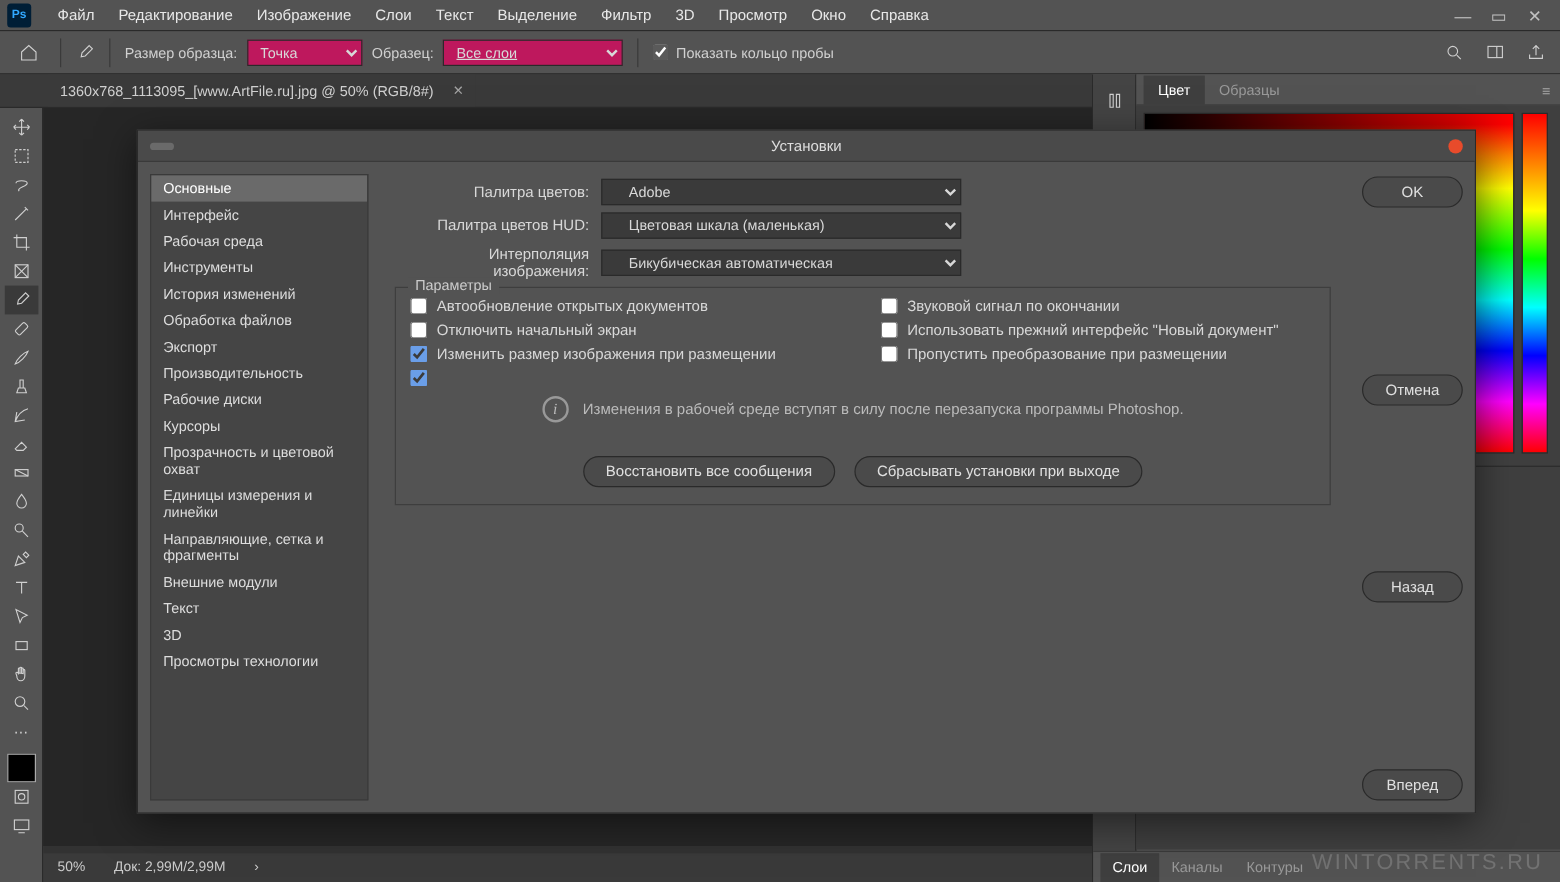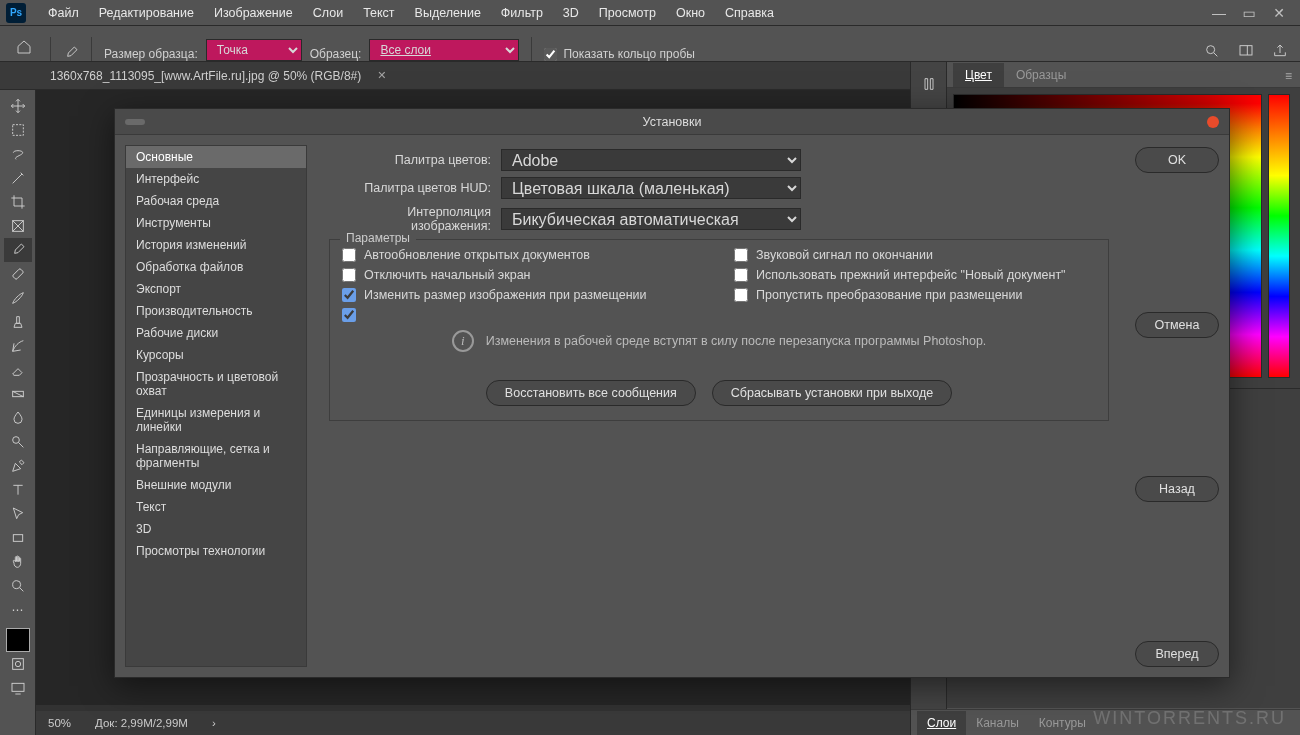--- a/index.html
+++ b/index.html
@@ -6,21 +6,21 @@
 body { background: #323232; color: #c8c8c8; width: 1300px; height: 735px; overflow: hidden; font-size: 12px; position: relative; }
 
 
 .menubar { height: 26px; background: #535353; display: flex; align-items: center; padding: 0 6px; border-bottom: 1px solid #2a2a2a; }
 .menubar .ps-logo { width: 20px; height: 20px; background: #001e36; color: #31a8ff; display: flex; align-items: center; justify-content: center; font-size: 10px; font-weight: bold; border-radius: 3px; margin-right: 12px; }
 .menubar .menu-item { padding: 0 10px; font-size: 12.5px; color: #e8e8e8; cursor: pointer; }
 .menubar .spacer { flex: 1; }
 .menubar .win-ctrl { width: 30px; text-align: center; font-size: 14px; color: #c0c0c0; cursor: pointer; }
 
 
-.optbar { height: 36px; background: #535353; display: flex; align-items: flex-end; padding: 0 10px; border-bottom: 1px solid #2a2a2a; gap: 8px; }
+.optbar { height: 36px; background: #535353; display: flex; align-items: center; padding: 0 10px; border-bottom: 1px solid #2a2a2a; gap: 8px; }
 .optbar .home-icon { width: 28px; height: 28px; display:flex; align-items:center; justify-content:center; border-radius:3px; }
 .optbar .divider { width:1px; height:24px; background:#3a3a3a; margin:0 4px;}
 .optbar .lbl { font-size: 12px; color:#d0d0d0; }
 .optbar select { background:#be185d; color:#d8d8d8; border:1px solid #2a2a2a; font-size:12px; height:22px; padding:0 6px; }
 .optbar input[type=checkbox] { accent-color:#5a5a5a; }
 .optbar .right-icons { margin-left:auto; display:flex; gap:14px; align-items:center; }
 .optbar .right-icons span { width:20px; height:20px; display:flex; align-items:center; justify-content:center; color:#c0c0c0; }
 
 
 .tabbar { height: 28px; background:#3a3a3a; display:flex; align-items:center; padding-left:40px; border-bottom:1px solid #2a2a2a; position:relative;}
@@ -36,21 +36,21 @@
 
 
 .canvas-area { position:absolute; left:36px; top:90px; right:390px; bottom:30px; background:#262626; }
 
 
 .right-dock { position:absolute; right:0; top:62px; bottom:0; width:390px; background:#535353; border-left:1px solid #2a2a2a; display:flex; }
 .right-dock .slimbar { width:36px; background:#444; border-right:1px solid #2a2a2a; display:flex; flex-direction:column; align-items:center; padding-top:14px; gap:14px;}
 .right-dock .panels { flex:1; display:flex; flex-direction:column; }
 .panel-tabs { height:26px; display:flex; align-items:flex-end; background:#535353; border-bottom:1px solid #3a3a3a; padding-left:6px; }
 .panel-tab { padding:5px 12px; font-size:12px; cursor:pointer; }
-.panel-tab.active { background:#3f3f3f; color:#fff;text-decoration:underline; }
+.panel-tab.active { background:#3f3f3f; color:#fff; }
 .panel-tab.inactive { color:#999; }
 .panel-body { flex:0 0 auto; }
 
 
 .color-panel { height:300px; display:flex; padding:6px 10px 10px 6px; background:#3f3f3f; }
 .hue-box { flex:1; background: linear-gradient(to bottom, #ff0000 0%, #ff0000 3%, #ff8000 12%, #ffff00 22%, #00ff00 40%, #00ffff 55%, #0000ff 70%, #ff00ff 85%, #ff0000 100%); position:relative; margin-right:6px; border:1px solid #2a2a2a;}
 .hue-box::after{content:'';position:absolute;inset:0;background:linear-gradient(to right,#000 0%,transparent 100%);}
 .hue-slider { width:22px; background: linear-gradient(to bottom, #ff0000, #ff8000, #ffff00, #00ff00, #00ffff, #0000ff, #ff00ff, #ff0000); border:1px solid #2a2a2a;}
 
 .gap-panel { height:320px; background:#3f3f3f; border-top:1px solid #2a2a2a;}
@@ -69,21 +69,21 @@
 .dialog-title .grip { position:absolute; left:10px; width:20px; height:6px; border-radius:3px; background:#6a6a6a;}
 .dialog-body { flex:1; display:flex; padding:10px; gap:6px; }
 
 .cat-list { width:182px; background:#454545; border:1px solid #3a3a3a; overflow:auto; }
 .cat-item { padding:4px 10px; font-size:12px; color:#ddd; cursor:pointer; }
 .cat-item.active { background:#6a6a6a; color:#fff; }
 
 .mid-area { flex:1; padding:4px 20px 0 16px; }
 .form-row { display:flex; align-items:center; margin-bottom:6px; }
 .form-row .flabel { width:172px; text-align:right; padding-right:10px; font-size:12.5px; color:#d8d8d8; }
-.form-row select { flex:0 0 300px; background:#3a3a3a; color:#d8d8d8; border:1px solid #2a2a2a; height:22px; font-size:16px; padding:0 6px; }
+.form-row select { flex:0 0 300px; background:#3a3a3a; color:#d8d8d8; border:1px solid #2a2a2a; height:22px; font-size:12px; padding:0 18px; }
 
 .fieldset { border:1px solid #3e3e3e; margin-top:6px; padding:8px 12px 14px 12px; position:relative; }
 .fieldset .legend { position:absolute; top:-9px; left:10px; background:#535353; padding:0 6px; font-size:12px; color:#ccc; }
 .check-grid { display:grid; grid-template-columns: 1fr 1fr; gap:6px 30px; }
 .check-row { display:flex; align-items:center; gap:8px; font-size:12.5px; color:#d8d8d8; }
 .check-row input { width:14px; height:14px; accent-color:#6a9ee8; }
 
 .info-row { display:flex; align-items:center; gap:12px; margin-top:8px; justify-content:center; color:#bbb; font-size:12.5px;}
 .info-row .info-icon { width:22px; height:22px; border:2px solid #999; border-radius:50%; display:flex; align-items:center; justify-content:center; font-style:italic; font-family:Georgia,serif; font-size:13px;}
 

